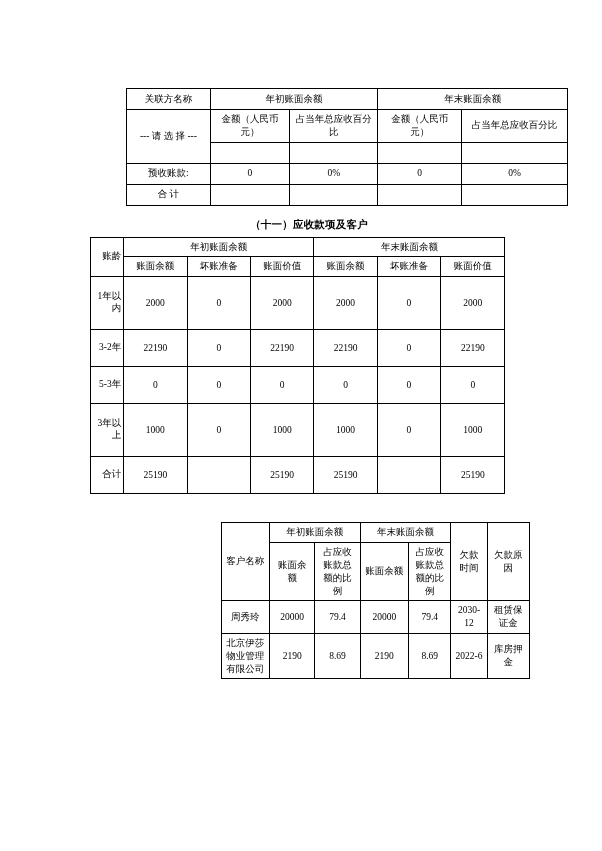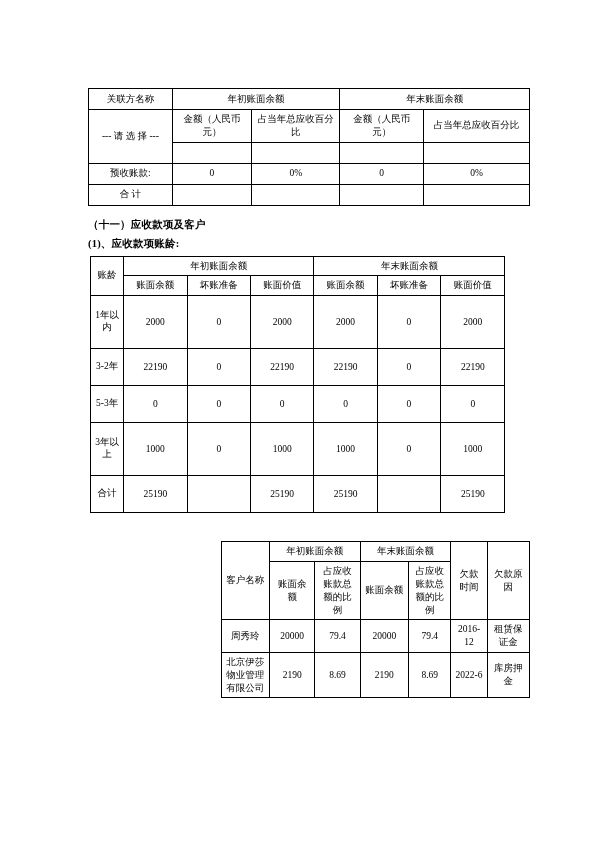--- a/index.html
+++ b/index.html
@@ -21,25 +21,27 @@
     overflow: hidden;
   }
   .section-title {
     font-weight: bold;
     font-size: 10.5px;
     margin: 0 0 5px 0;
     letter-spacing: 0.2px;
   }
   .section-title.spaced {
     margin-top: 12px;
+    text-align: center;
   }
   table {
     border-collapse: collapse;
     width: 100%;
     table-layout: fixed;
+    margin-left: 38px;
   }
   table td, table th {
     border: 1px solid #000;
     font-weight: normal;
     font-size: 9.5px;
     line-height: 1.35;
     padding: 3px 4px;
     vertical-align: middle;
     word-wrap: break-word;
   }
@@ -52,20 +54,21 @@
   .t1 .tall { height: 26px; text-align: center; }
 
   
   .t2 { width: 94%; margin-left: 2px; }
   .t2 td { text-align: center; }
   .t2 .vlabel {
     width: 32px;
     font-size: 9.5px;
     line-height: 1.25;
     padding: 2px;
+    text-align: right;
   }
   .t2 .rowtall td { height: 46px; }
   .t2 .rowmid td { height: 30px; }
 
   
   .t3 { width: 70%; margin-left: 30%; }
   .t3 td { text-align: center; }
   .t3 .rowtall td { height: 38px; }
   .sp { height: 14px; }
   .sp2 { height: 10px; }
@@ -116,21 +119,20 @@
           <td class="l"></td>
           <td class="l"></td>
           <td class="l"></td>
           <td class="l"></td>
         </tr>
       </tbody>
     </table>
   </div>
 
   <div class="section-title spaced">（十一）应收款项及客户</div>
-  <div class="section-title">(1)、应收款项账龄:</div>
 
   <div class="tbl-wrap">
     <table class="t2">
       <colgroup>
         <col style="width:8%">
         <col style="width:15.3%">
         <col style="width:15.3%">
         <col style="width:15.3%">
         <col style="width:15.3%">
         <col style="width:15.3%">
@@ -228,21 +230,21 @@
           <td class="c">占应收账款总额的比例</td>
           <td class="c">账面余额</td>
           <td class="c">占应收账款总额的比例</td>
         </tr>
         <tr>
           <td class="c">周秀玲</td>
           <td>20000</td>
           <td>79.4</td>
           <td>20000</td>
           <td>79.4</td>
-          <td>2016-12</td>
+          <td>2030-12</td>
           <td>租赁保证金</td>
         </tr>
         <tr class="rowtall">
           <td class="c">北京伊莎物业管理有限公司</td>
           <td>2190</td>
           <td>8.69</td>
           <td>2190</td>
           <td>8.69</td>
           <td>2022-6</td>
           <td>库房押金</td>

